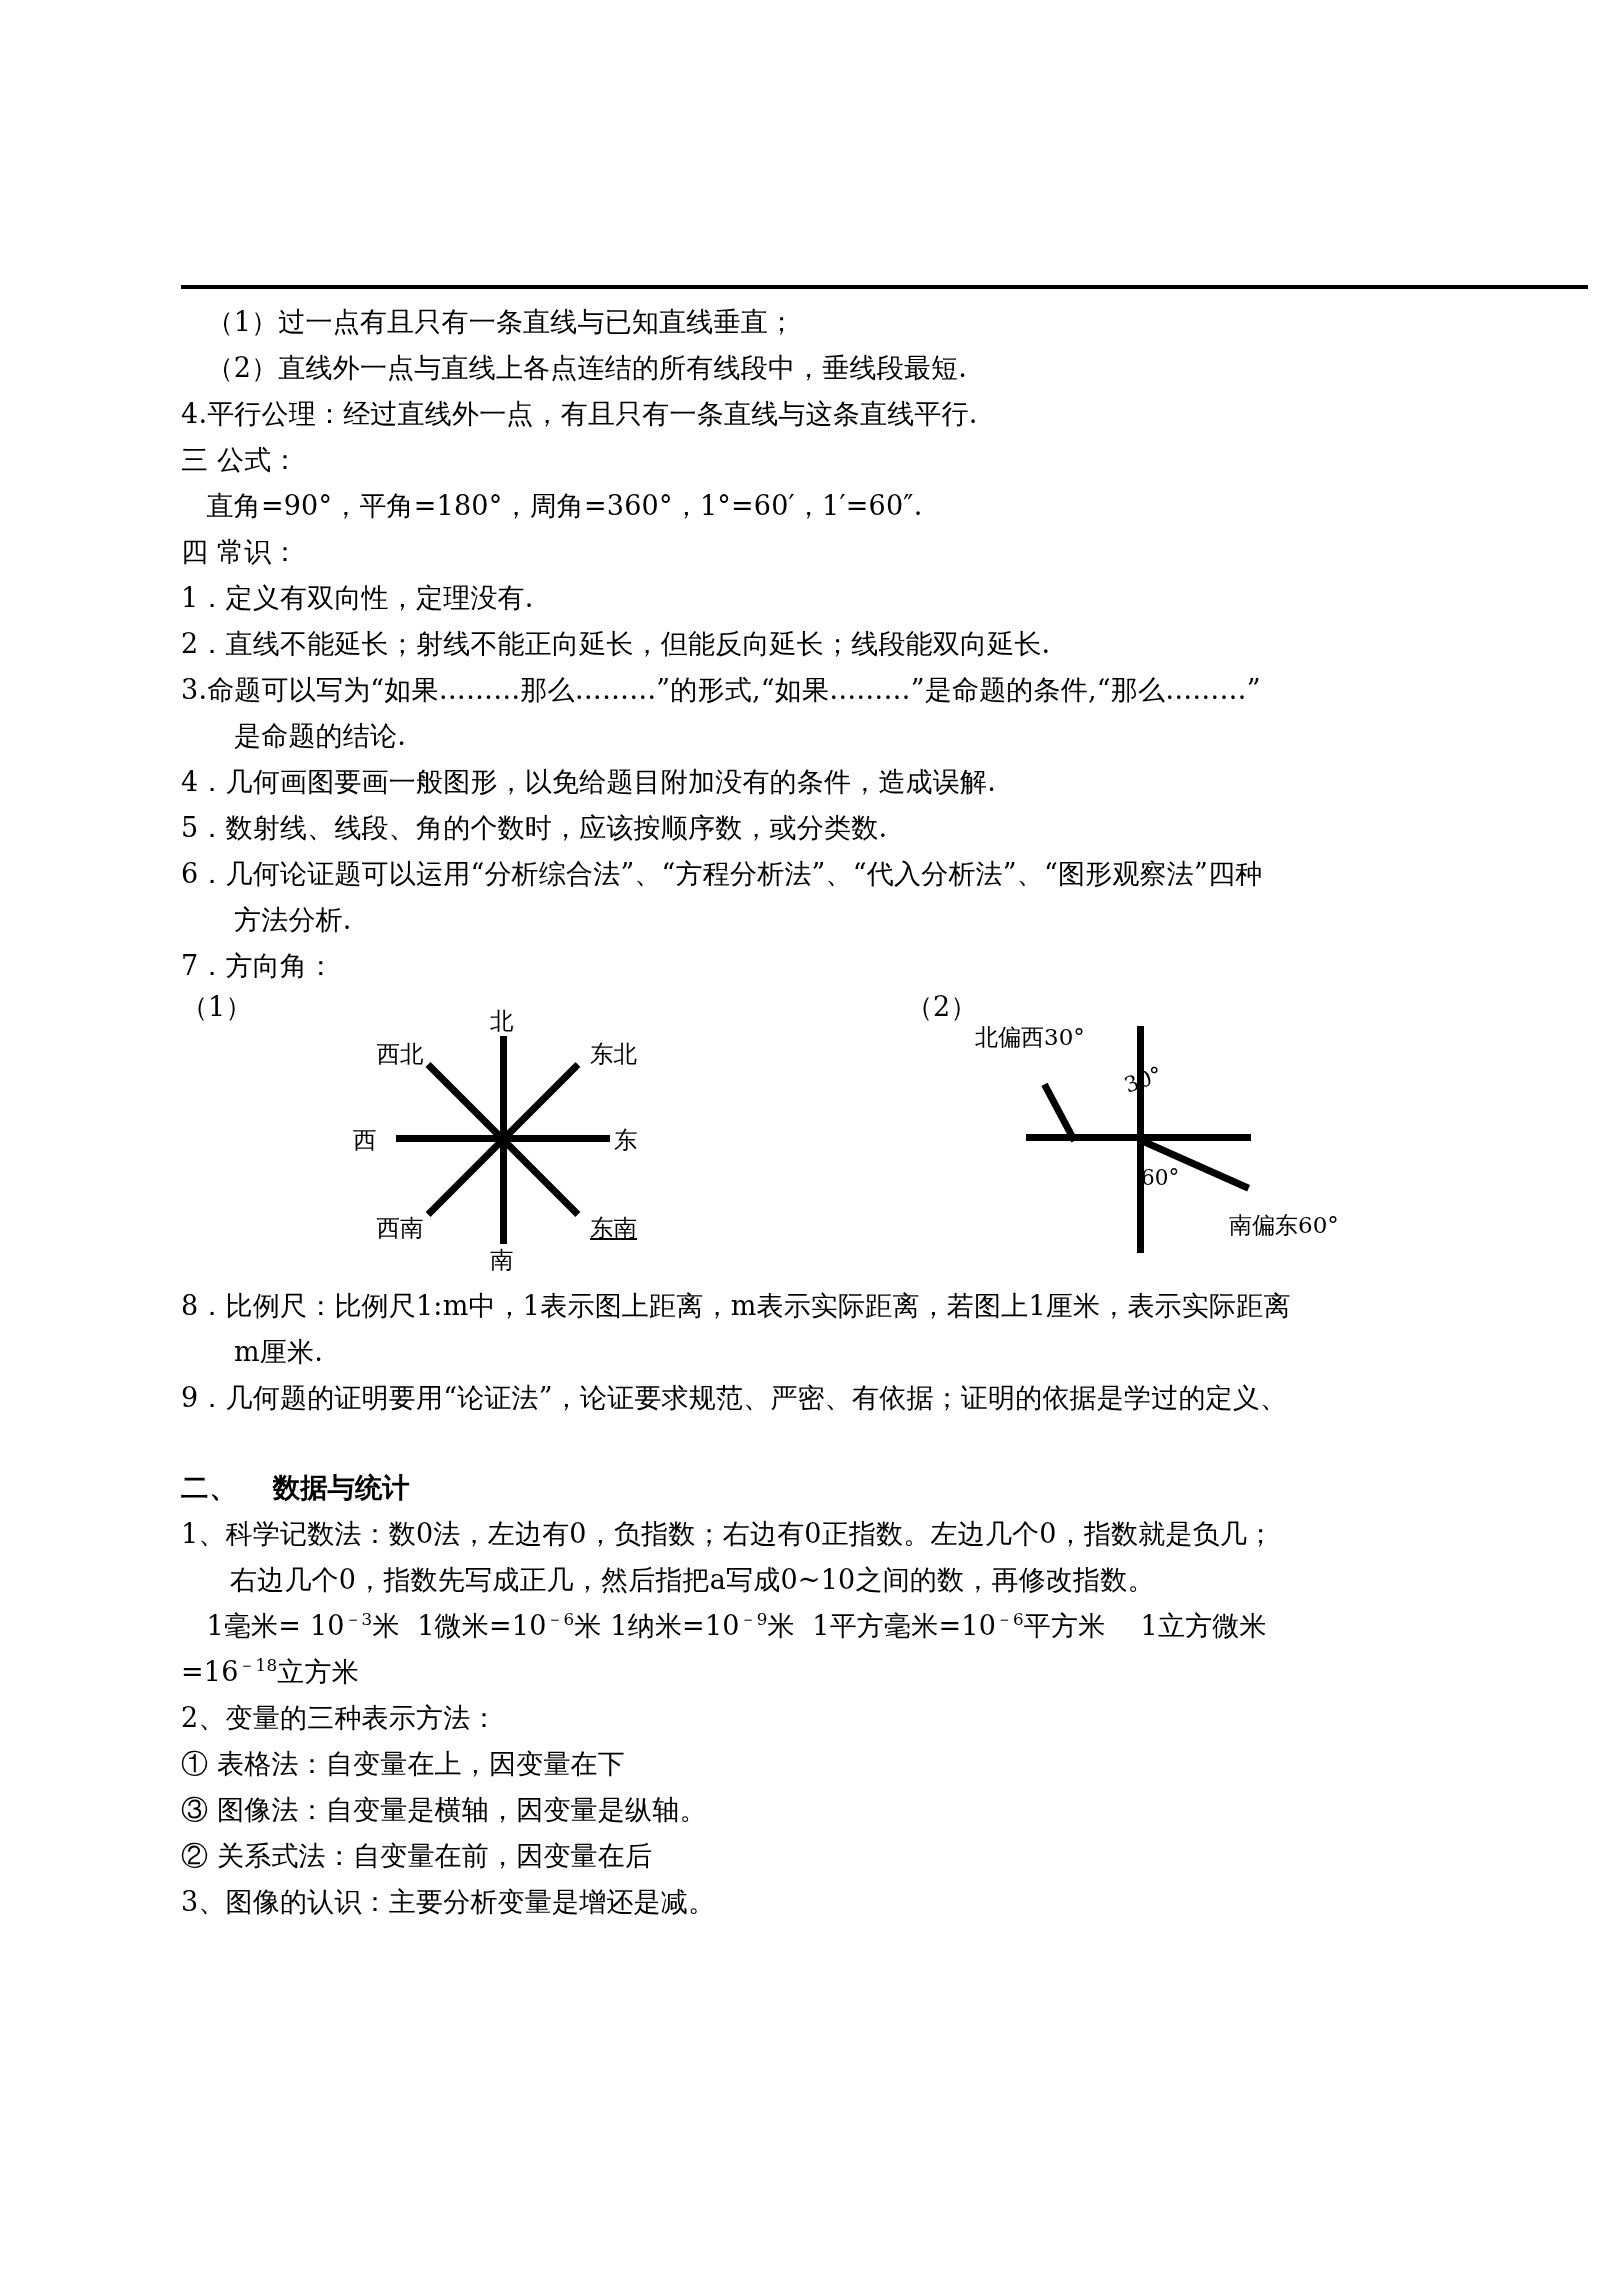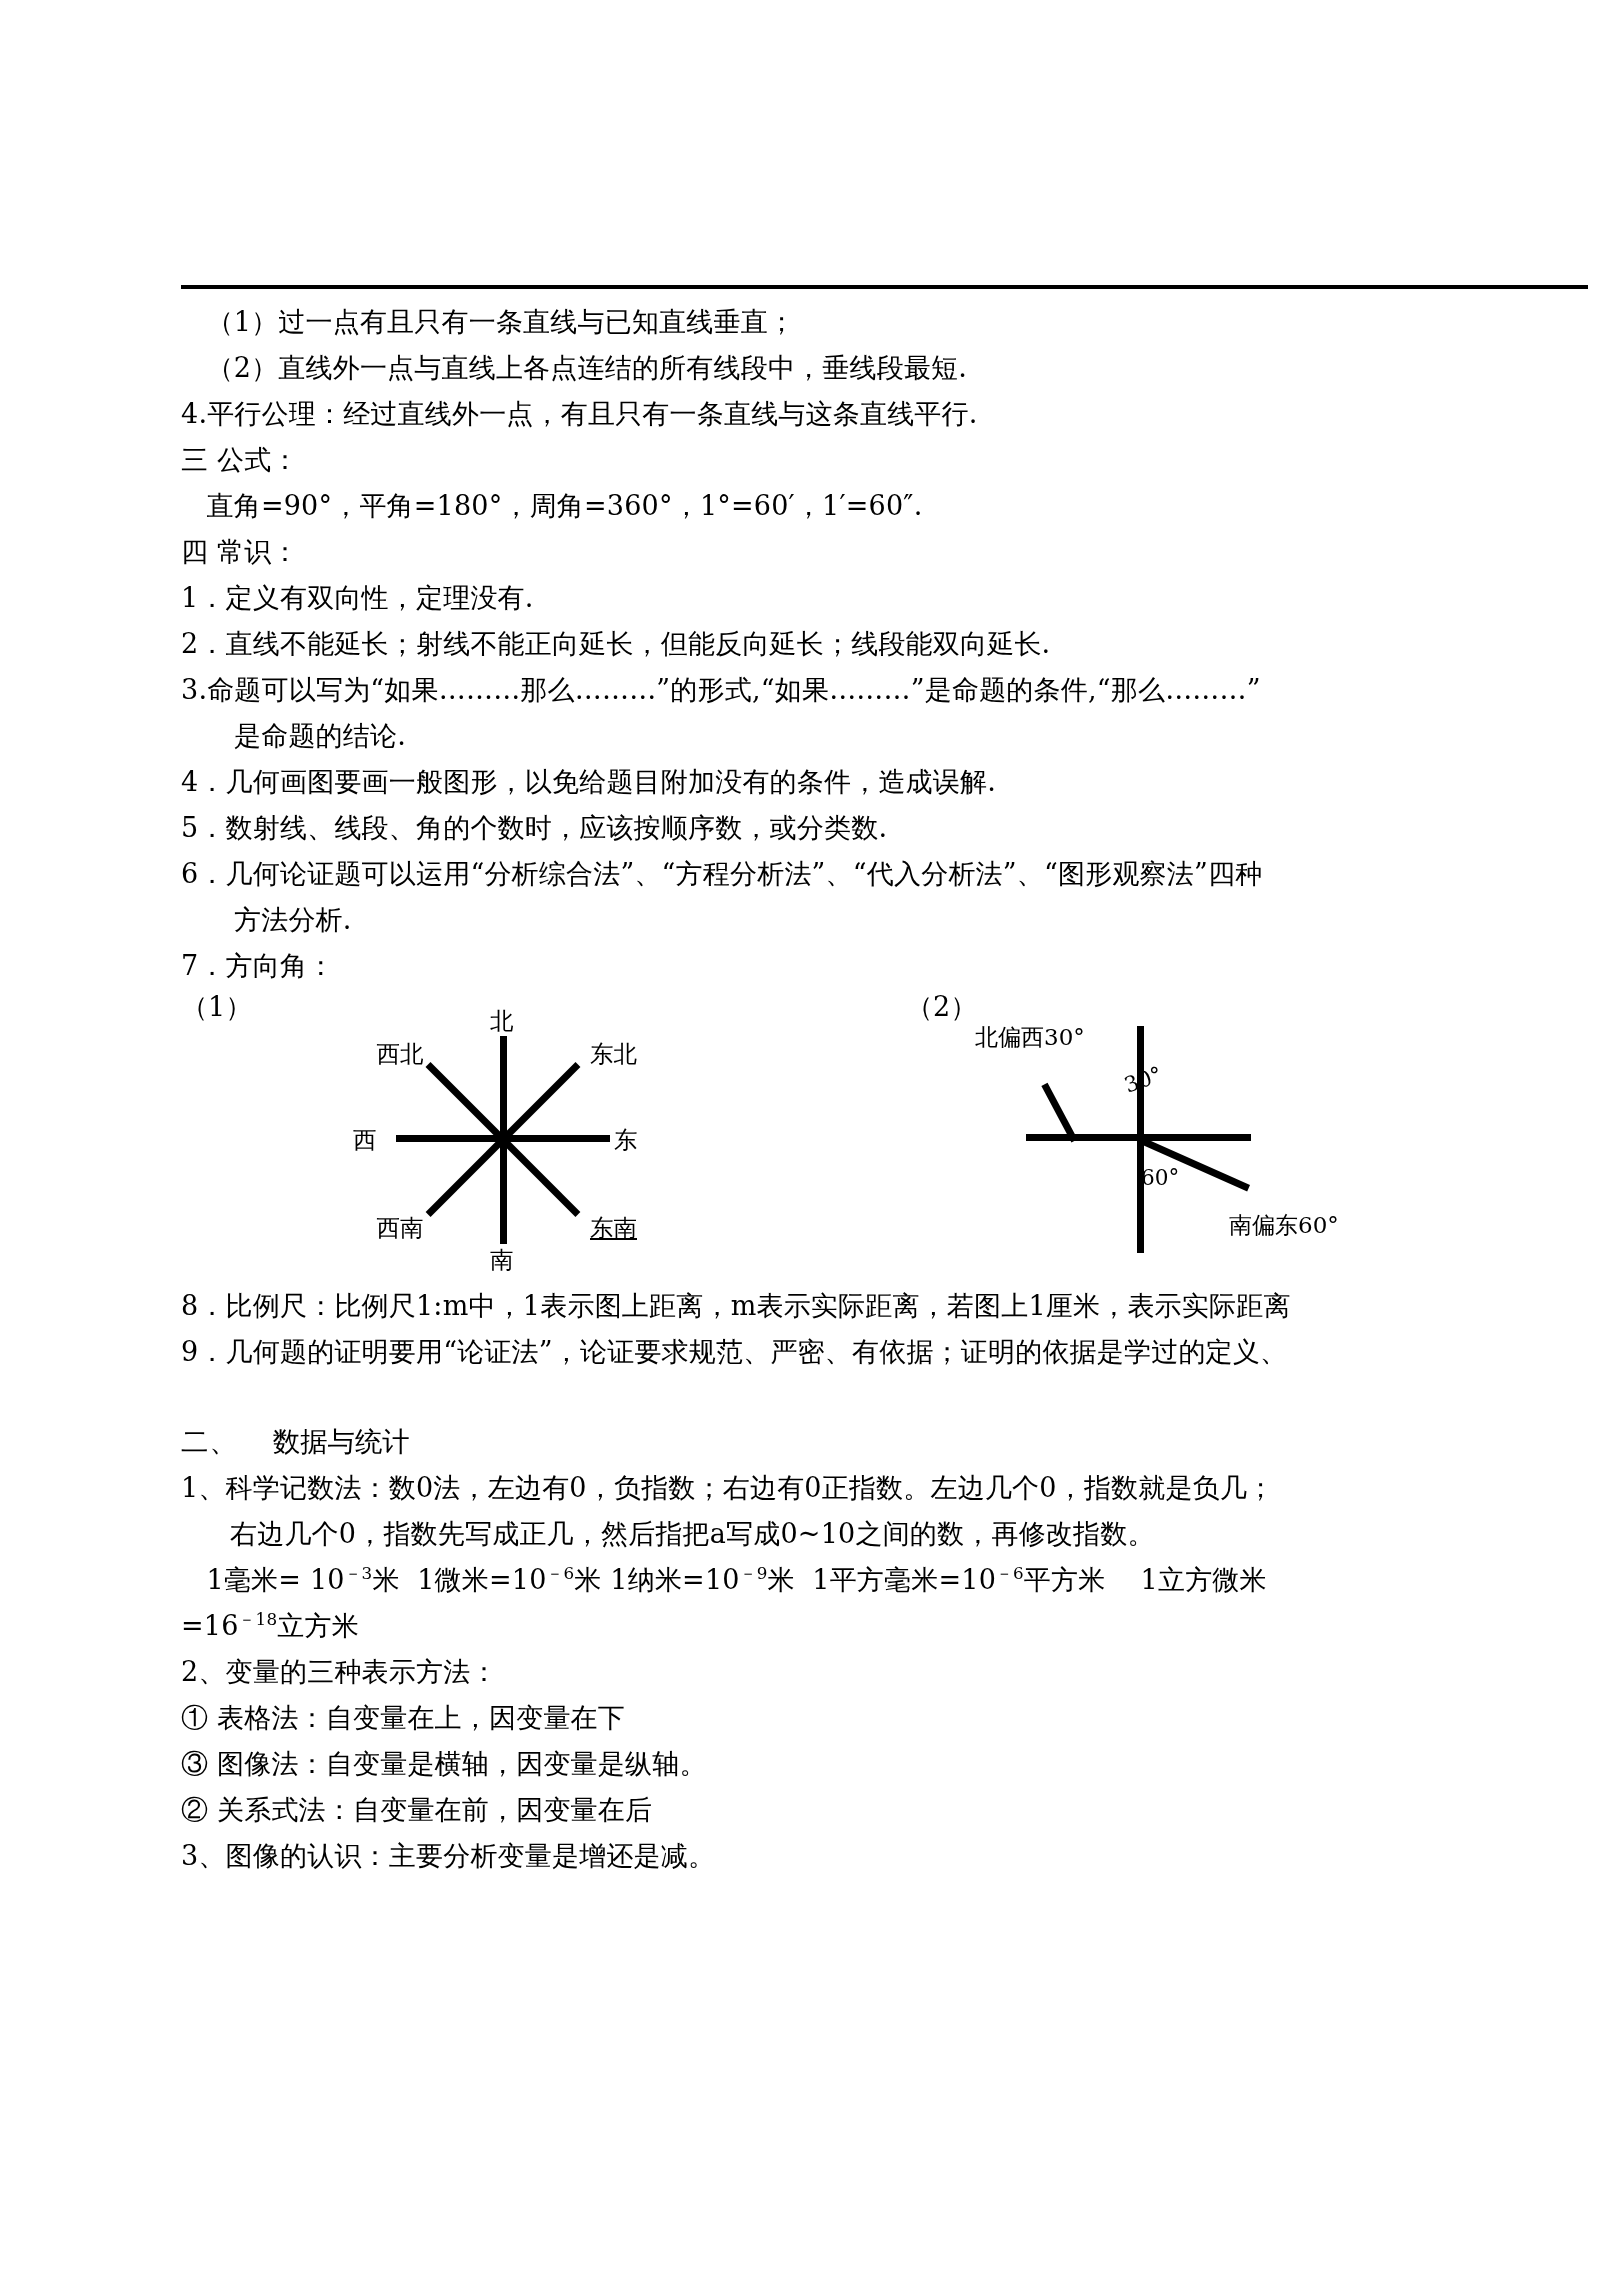--- a/index.html
+++ b/index.html
@@ -44,21 +44,21 @@
     margin: 0;
     padding: 0;
   }
   .ind1 { padding-left: 25.5px; }
   .ind2 { padding-left: 49px; }
   .ind-hang { padding-left: 53px; }
   .gap-l { height: 43px; }
 
   .sec-head {
     font-size: 27.4px;
-    font-weight: normal;
+    font-weight: bold;
     line-height: 47px;
     font-family: "DejaVu Sans", "Liberation Sans", sans-serif;
     white-space: pre;
   }
   .sec-head-num { letter-spacing: 1px; }
 
   sup.exp {
     font-size: 0.62em;
     vertical-align: super;
     line-height: 0;
@@ -221,20 +221,21 @@
         <div class="c2-se"></div>
         <div class="c2-lbl c2-bw">北偏西30°</div>
         <div class="c2-lbl c2-se-lbl">南偏东60°</div>
         <div class="c2-lbl c2-a30">30°</div>
         <div class="c2-lbl c2-a60">60°</div>
       </div>
 
     </div>
 
     <div class="line">8．比例尺：比例尺1:m中，1表示图上距离，m表示实际距离，若图上1厘米，表示实际距离</div>
+    <div class="line ind-hang">m厘米.</div>
     <div class="line">9．几何题的证明要用“论证法”，论证要求规范、严密、有依据；证明的依据是学过的定义、</div>
 
     <div class="gap-l"></div>
 
     <div class="sec-head"><span class="sec-head-num">二、</span><span style="display:inline-block;width:35px;"></span><span>数据与统计</span></div>
 
     <div class="line">1、科学记数法：数0法，左边有0，负指数；右边有0正指数。左边几个0，指数就是负几；</div>
     <div class="line ind2">右边几个0，指数先写成正几，然后指把a写成0~10之间的数，再修改指数。</div>
 
     <div class="line ind1"><span>1毫米= 10</span><sup class="exp">－3</sup><span>米  1微米=10</span><sup class="exp">－6</sup><span>米 1纳米=10</span><sup class="exp">－9</sup><span>米  1平方毫米=10</span><sup class="exp">－6</sup><span>平方米    1立方微米</span></div>

